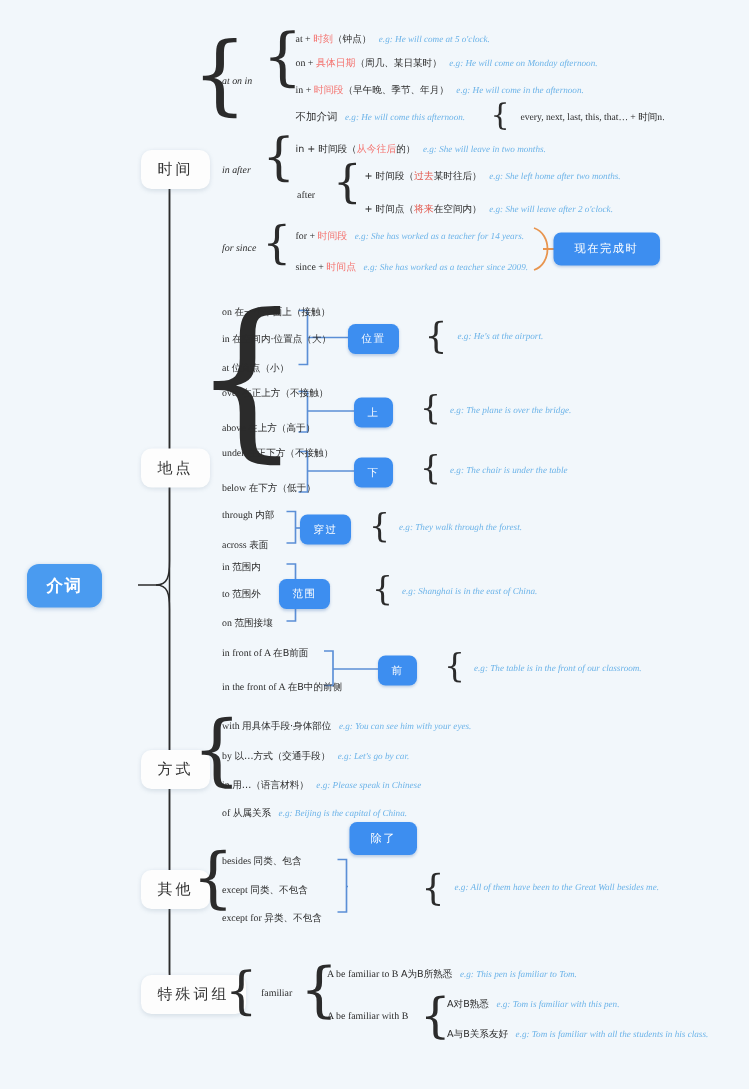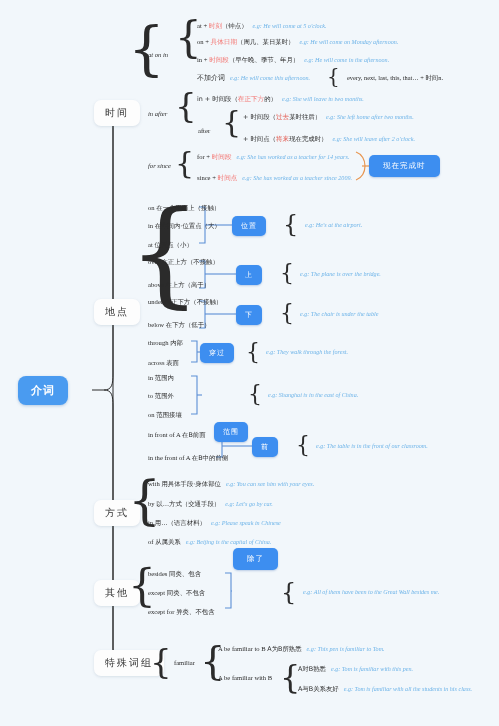--- a/index.html
+++ b/index.html
@@ -132,33 +132,33 @@
   <div class="node leaf" style="left:197px;top:73px;">
     <span class="cn" style="font-size:7px;">不加介词</span><span class="eg">e.g: He will come this afternoon.</span>
   </div>
 
   <div class="brace" style="left:327px;top:66px;font-size:20px;">{</div>
   <div class="node leaf" style="left:347px;top:74px;font-size:6.4px;">every, next, last, this, that… + 时间n.</div>
 
   <div class="brace" style="left:175px;top:88px;font-size:34px;">{</div>
 
   <div class="node leaf" style="left:197px;top:95px;">
-    <span class="cn">in + 时间段（</span><span class="hl">在正下方</span><span class="cn">的）</span><span class="eg">e.g: She will leave in two months.</span>
+    <span class="cn">in + 时间段（</span><span class="hl">从今往后</span><span class="cn">的）</span><span class="eg">e.g: She will leave in two months.</span>
   </div>
 
   <div class="node midn" style="left:198px;top:127px;">after</div>
 
   <div class="brace" style="left:222px;top:107px;font-size:30px;">{</div>
 
   <div class="node leaf" style="left:243px;top:113px;">
     <span class="cn">+ 时间段（</span><span class="hl2">过去</span><span class="cn">某时往后）</span><span class="eg">e.g: She left home after two months.</span>
   </div>
 
   <div class="node leaf" style="left:243px;top:135px;">
-    <span class="cn">+ 时间点（</span><span class="hl2">将来</span><span class="cn">现在完成时）</span><span class="eg">e.g: She will leave after 2 o'clock.</span>
+    <span class="cn">+ 时间点（</span><span class="hl2">将来</span><span class="cn">在空间内）</span><span class="eg">e.g: She will leave after 2 o'clock.</span>
   </div>
 
   <div class="brace" style="left:175px;top:148px;font-size:30px;">{</div>
 
   <div class="node leaf" style="left:197px;top:153px;">
     <span>for + </span><span class="hl">时间段</span><span class="eg">e.g: She has worked as a teacher for 14 years.</span>
   </div>
 
   <div class="node leaf" style="left:197px;top:174px;">
     <span>since + </span><span class="hl">时间点</span><span class="eg">e.g: She has worked as a teacher since 2009.</span>
@@ -213,21 +213,21 @@
 
   <div class="node leaf" style="left:148px;top:374px;">
     <span class="en">in </span><span class="cn">范围内</span>
   </div>
   <div class="node leaf" style="left:148px;top:392px;">
     <span class="en">to </span><span class="cn">范围外</span>
   </div>
   <div class="node leaf" style="left:148px;top:411px;">
     <span class="en">on </span><span class="cn">范围接壤</span>
   </div>
-  <div class="node badge" style="left:214px;top:386px;margin-top:36px;">范围</div>
+  <div class="node badge" style="left:186px;top:386px;">范围</div>
   <div class="brace" style="left:248px;top:383px;font-size:22px;">{</div>
   <div class="node eg" style="left:268px;top:392px;margin:0;">e.g: Shanghai is in the east of China.</div>
 
   <div class="node leaf" style="left:148px;top:431px;">
     <span class="en">in front of A </span><span class="cn">在B前面</span>
   </div>
   <div class="node leaf" style="left:148px;top:454px;">
     <span class="en">in the front of A </span><span class="cn">在B中的前侧</span>
   </div>
   <div class="node badge" style="left:252px;top:437px;">前</div>

